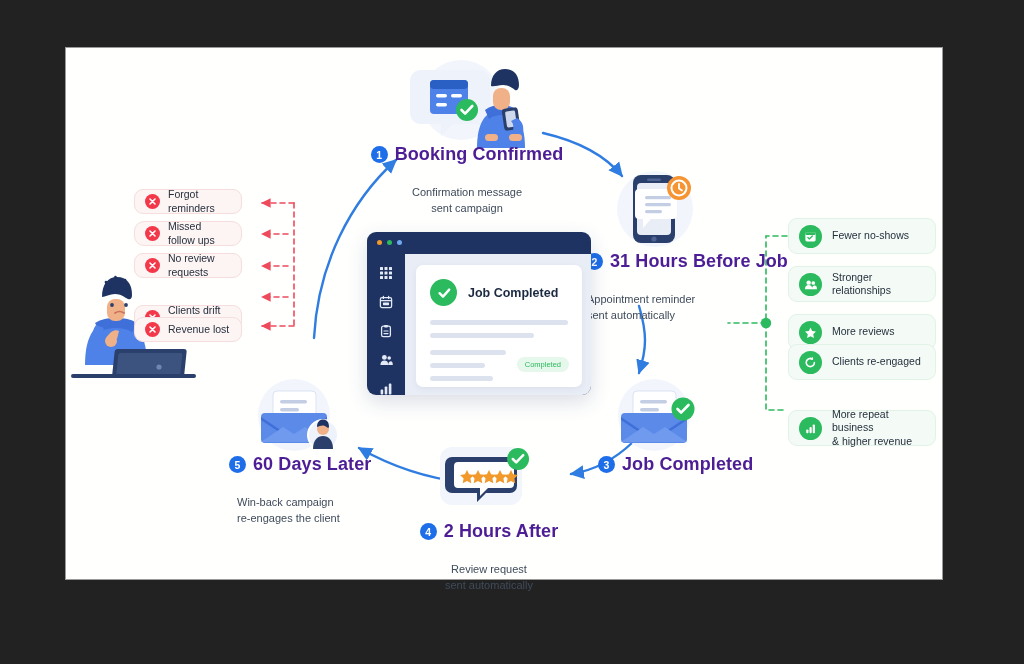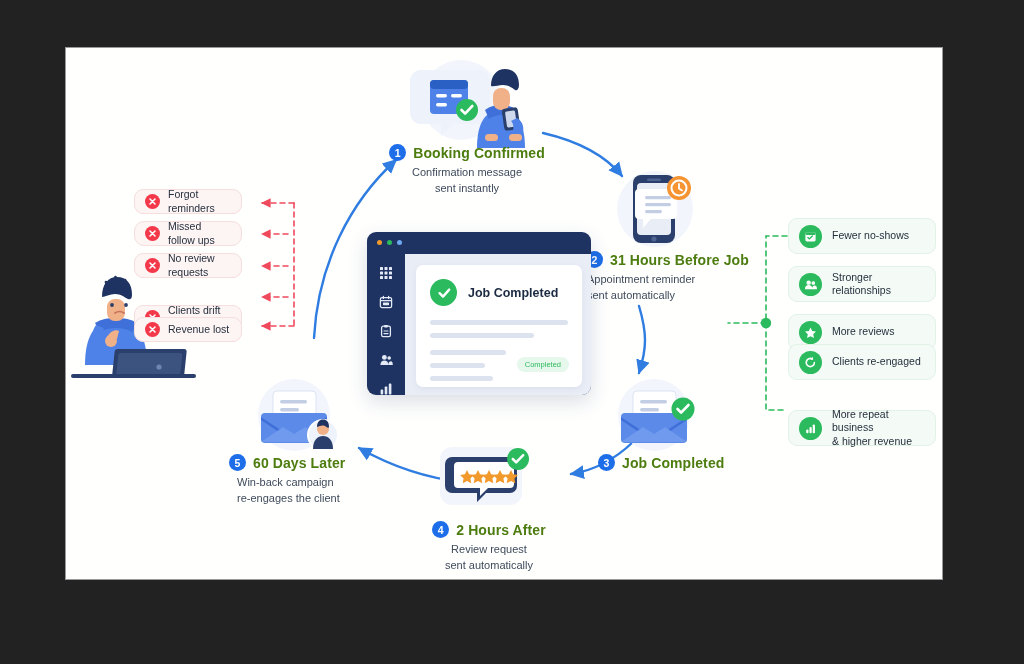--- a/index.html
+++ b/index.html
@@ -25,22 +25,22 @@
   
   .step { position: absolute; }
   .step-head { display: flex; align-items: center; gap: 7px; white-space: nowrap; }
   .step-badge {
     width: 17px; height: 17px; border-radius: 50%;
     background: #1d6ee8; color: #fff;
     font-size: 10.5px; font-weight: bold;
     display: flex; align-items: center; justify-content: center;
     flex: 0 0 auto;
   }
-  .step-title { font-size: 14px; font-weight: bold; color: #4d7c0f; letter-spacing: .1px; }
-  .step-sub { font-size: 11px; color: #3f4b5b; line-height: 1.45; margin-top: 4px; white-space: nowrap; }
+  .step-title { font-size: 18px; font-weight: bold; color: #4c1d95; letter-spacing: .1px; }
+  .step-sub { font-size: 11px; color: #3f4b5b; line-height: 1.45; margin-top: 20px; white-space: nowrap; }
   .step.center .step-head { justify-content: center; }
   .step.center .step-sub { text-align: center; }
   .step.lefty .step-sub { text-align: left; }
 
   
   .chip {
     position: absolute; display: flex; align-items: center; gap: 8px;
     border-radius: 9px; padding: 0 10px;
     font-size: 10.5px; color: #26303d;
   }
@@ -177,21 +177,21 @@
       </svg>
     </div>
 
     <div class="step center" style="left:300px; top:96px; width:202px;">
       <div class="step-head">
         <span class="step-badge">1</span>
         <span class="step-title">Booking Confirmed</span>
       </div>
       <div class="step-sub">
         <div>Confirmation message</div>
-        <div>sent instantly</div>
+        <div>sent campaign</div>
       </div>
     </div>
 
     <div class="illus" style="left:541px; top:113px;">
       <svg width="96" height="96" viewBox="0 0 96 96">
         <circle cx="48" cy="48" r="38" fill="#f2f5fc"></circle>
         <rect x="26" y="14" width="42" height="68" rx="8" fill="#2a3f6b"></rect>
         <rect x="30" y="22" width="34" height="52" rx="4" fill="#e9edf6"></rect>
         <rect x="40" y="17.5" width="14" height="2.6" rx="1.3" fill="#4e6391"></rect>
         <circle cx="47" cy="78" r="2.6" fill="#4e6391"></circle>

